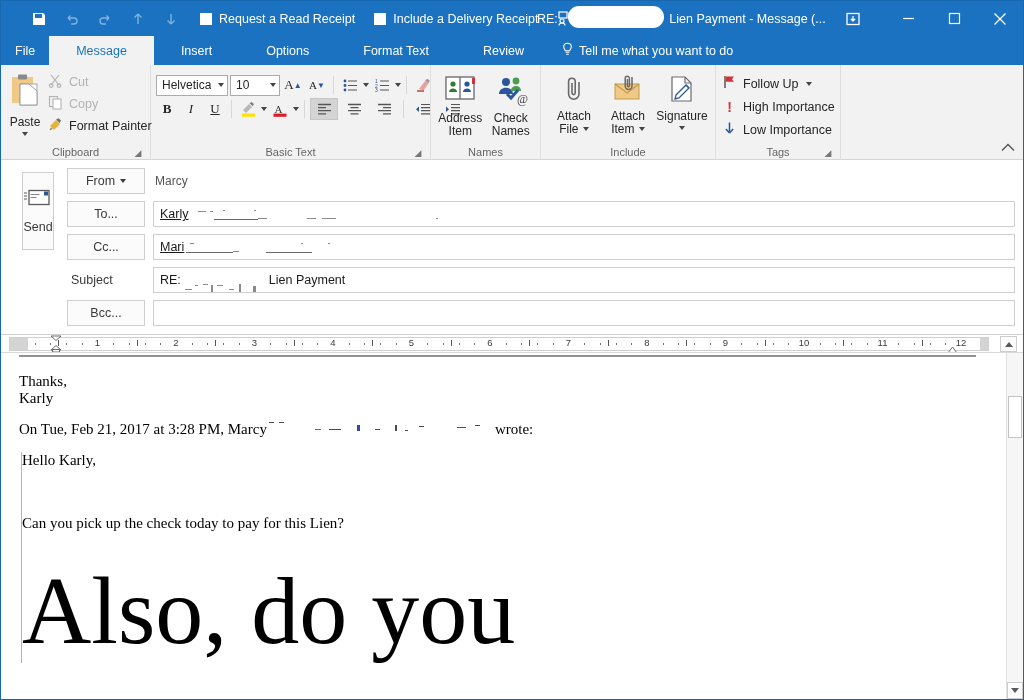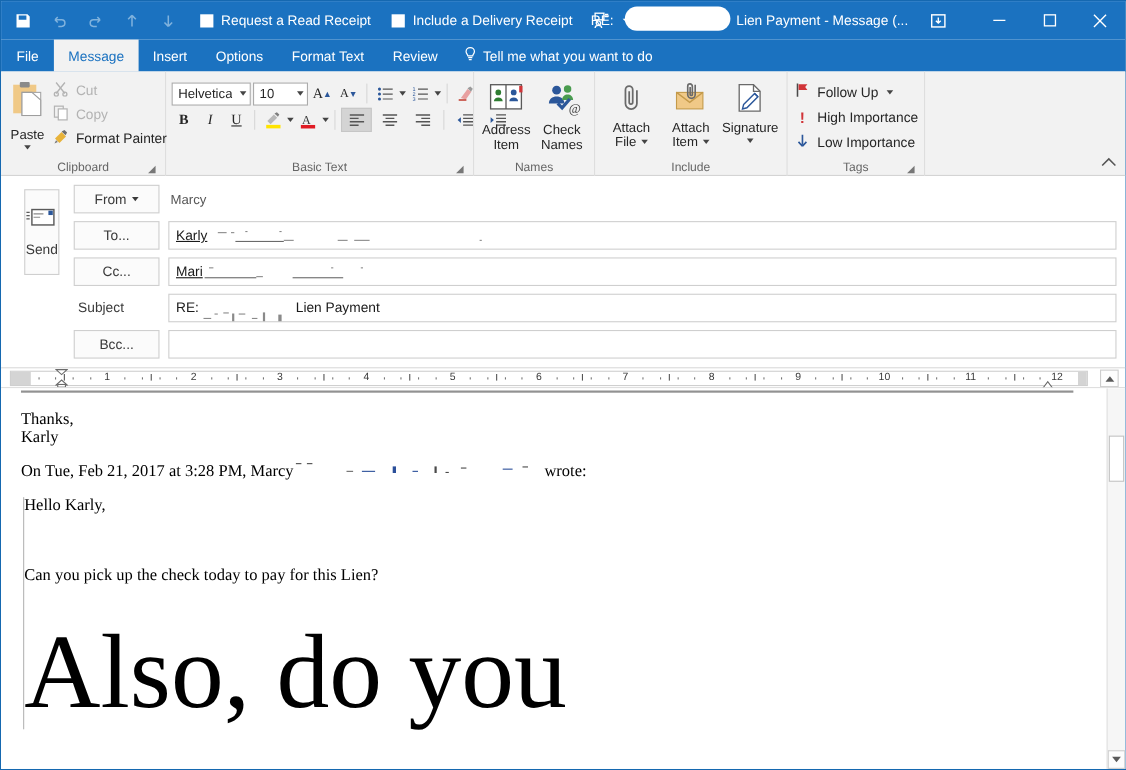--- a/index.html
+++ b/index.html
@@ -21,21 +21,21 @@
   
   .titlebar {
     height: 35px;
     background: #0f6cbd;
     background: #1b72c0;
     display: flex; align-items: center;
     flex: none;
     color: #ffffff;
     position: relative;
   }
-  .qat { display: flex; align-items: center; padding-left: 10px; gap: 13px; }
+  .qat { display: flex; align-items: center; padding-left: 28px; gap: 13px; }
   .qat-btn {
     width: 20px; height: 20px;
     display: flex; align-items: center; justify-content: center;
     color: #ffffff;
   }
   .qat-btn.disabled { color: #7fb2dd; }
   .qat-btn svg { display:block; }
   .qat-check {
     display: flex; align-items: center; gap: 7px;
     margin-left: 6px; white-space: nowrap;
@@ -82,21 +82,21 @@
   }
   .wc.ribbonopt { width: 44px; margin-right: 10px; }
 
   
   .tabstrip {
     height: 29px; background: #1b72c0;
     display: flex; align-items: flex-end;
     flex: none; position: relative;
   }
   .tab {
-    height: 29px; padding: 0 13px;
+    height: 29px; padding: 0 27px;
     display: flex; align-items: center;
     color: #ffffff; font-size: 12.5px; white-space: nowrap;
   }
   .tab.file { padding: 0 14px; }
   .tab.active { background: #f2f2f2; color: #1b72c0; }
   .tellme {
     display: flex; align-items: center; gap: 5px;
     height: 29px; padding: 0 10px; color: #ffffff;
     font-size: 12.5px; white-space: nowrap;
   }

